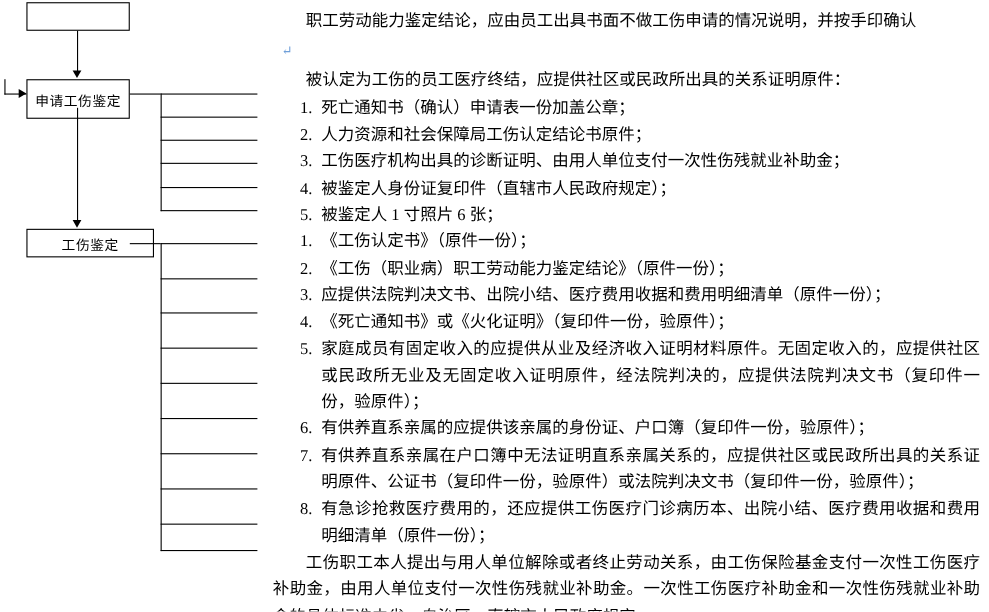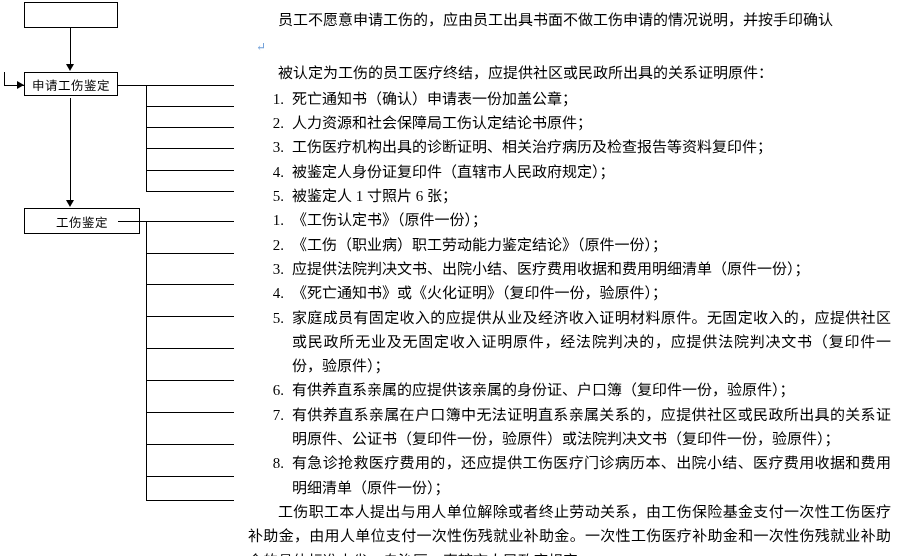--- a/index.html
+++ b/index.html
@@ -40,21 +40,21 @@
   #box-top {
     left: 24px;
     top: 2px;
     width: 94px;
     height: 26px;
   }
   #box-apply {
     left: 24px;
     top: 72px;
     width: 94px;
-    height: 24px;
+    height: 36px;
   }
   #box-assess {
     left: 24px;
     top: 208px;
     width: 116px;
     height: 26px;
   }
   .v-line, .h-line {
     position: absolute;
     background: #000000;
@@ -171,42 +171,42 @@
   <div class="h-line" style="left:146px; top:380px; width:88px;"></div>
   <div class="h-line" style="left:146px; top:412px; width:88px;"></div>
   <div class="h-line" style="left:146px; top:444px; width:88px;"></div>
   <div class="h-line" style="left:146px; top:476px; width:88px;"></div>
   <div class="h-line" style="left:146px; top:500px; width:88px;"></div>
 </div>
 
 <div id="doc">
 
   <p class="para indent2">
-    <span>员工不愿意申请工伤的，应由员工出具书面不做工伤申请的情况说明，并按手印确认</span>
+    <span>职工劳动能力鉴定结论，应由员工出具书面不做工伤申请的情况说明，并按手印确认</span>
   </p>
   <p class="para" style="margin-left:8px;">
     <span class="pilcrow">↵</span>
   </p>
 
   <p class="para indent2">
     <span>被认定为工伤的员工医疗终结，应提供社区或民政所出具的关系证明原件：</span>
   </p>
 
   <div class="numlist">
     <div class="numitem">
       <span class="num">1.</span>
       <span class="txt">死亡通知书（确认）申请表一份加盖公章；</span>
     </div>
     <div class="numitem">
       <span class="num">2.</span>
       <span class="txt">人力资源和社会保障局工伤认定结论书原件；</span>
     </div>
     <div class="numitem">
       <span class="num">3.</span>
-      <span class="txt">工伤医疗机构出具的诊断证明、相关治疗病历及检查报告等资料复印件；</span>
+      <span class="txt">工伤医疗机构出具的诊断证明、由用人单位支付一次性伤残就业补助金；</span>
     </div>
     <div class="numitem">
       <span class="num">4.</span>
       <span class="txt">被鉴定人身份证复印件（直辖市人民政府规定）；</span>
     </div>
     <div class="numitem">
       <span class="num">5.</span>
       <span class="txt">被鉴定人 1 寸照片 6 张；</span>
     </div>
   </div>

